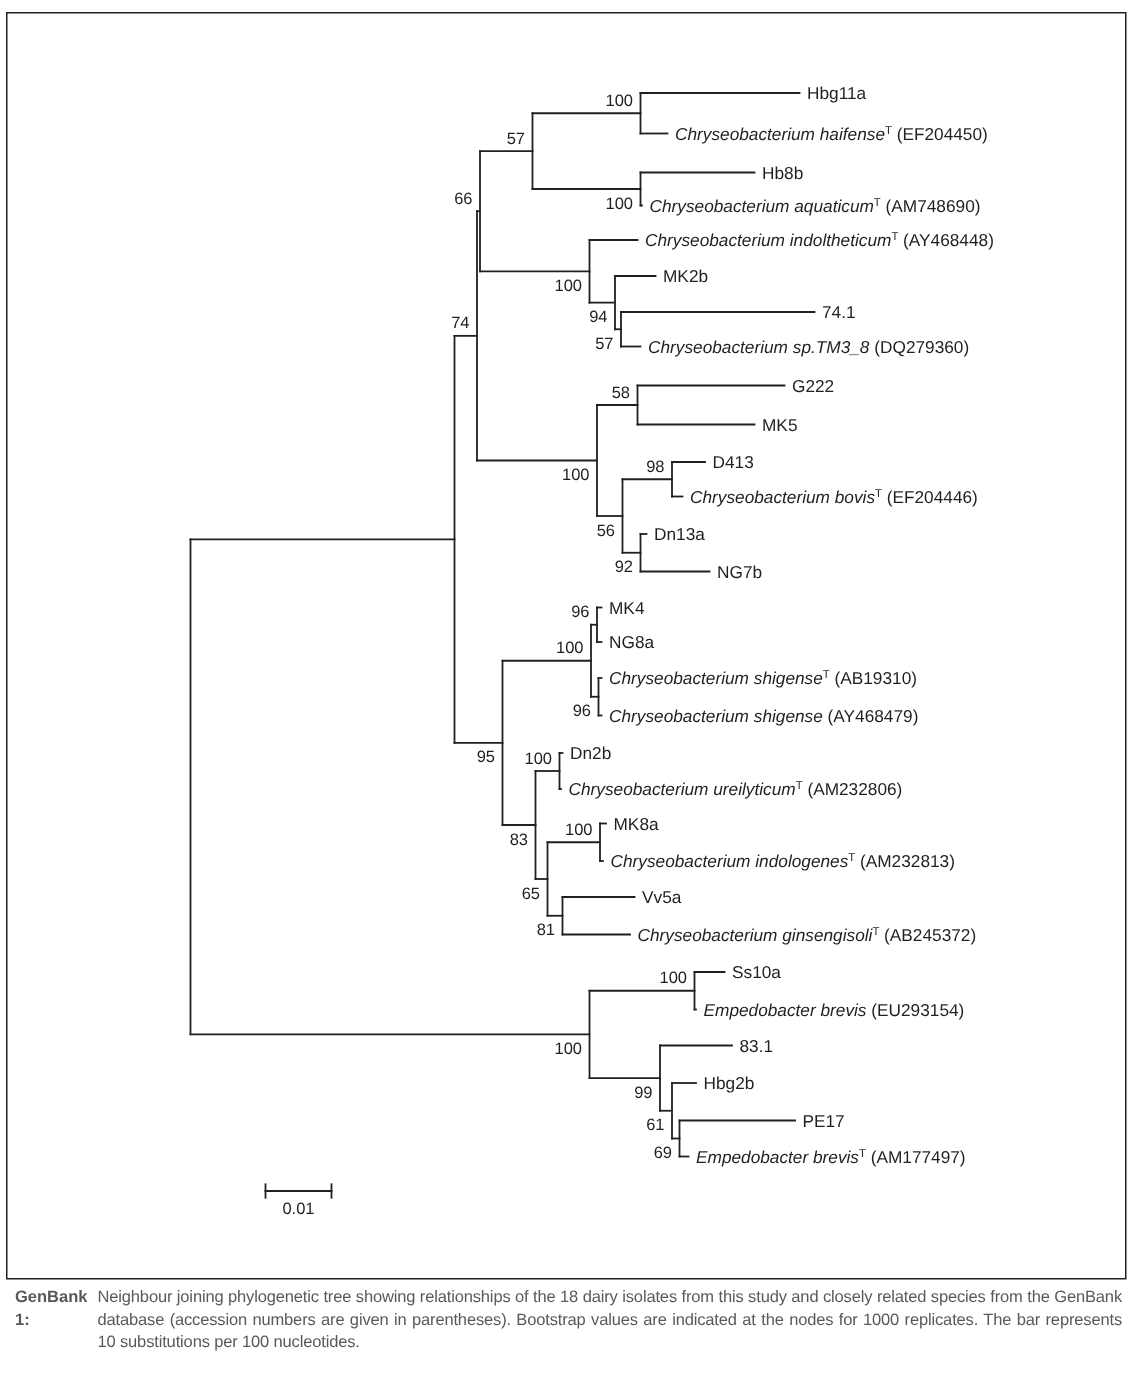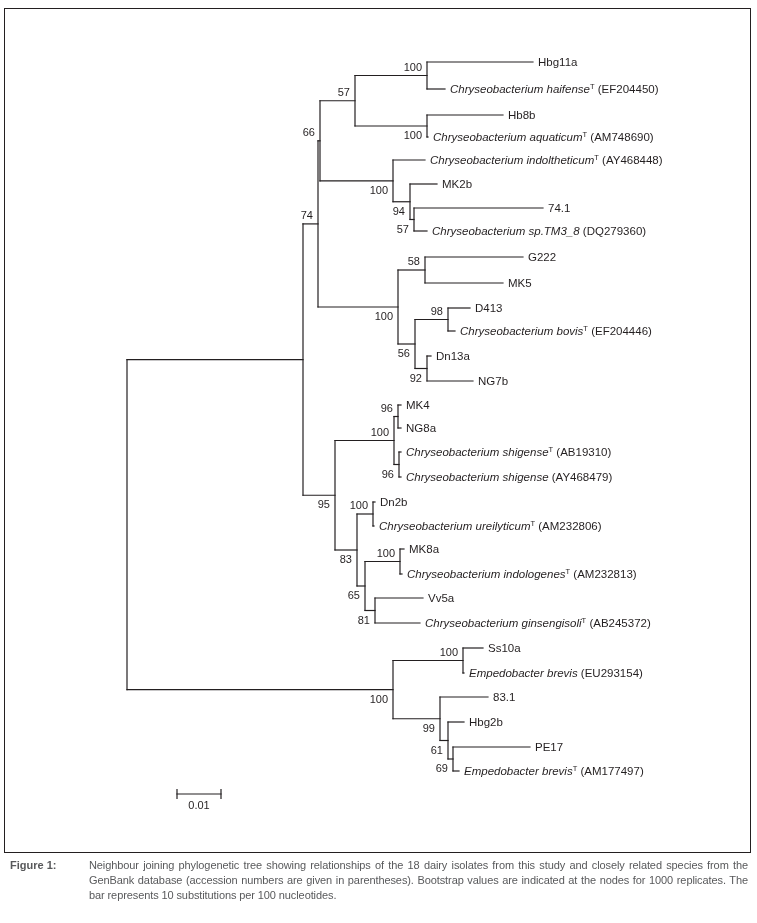--- a/index.html
+++ b/index.html
@@ -24,21 +24,20 @@
   #caption .cap-row { display: flex; }
   #caption .cap-label {
     font-weight: bold;
     width: 55px;
     flex: 0 0 55px;
   }
   #caption .cap-text {
     flex: 1 1 auto;
     text-align: justify;
     letter-spacing: -0.1px;
-    margin-left: 24px;
   }
 </style>
 </head>
 <body>
 
 <div id="figure-panel">
   <svg id="tree-svg" width="757" height="923" viewBox="0 0 757 923">
       <rect x="4.5" y="8.5" width="746" height="844" fill="none" stroke="#231f20" stroke-width="1"></rect>
       <g stroke="#231f20" stroke-width="1.2" stroke-linecap="square">
         <line x1="127" y1="359.578125" x2="127" y2="689.625"></line>
@@ -190,16 +189,16 @@
         <line x1="177" y1="794" x2="221" y2="794"></line>
         <line x1="177" y1="789.5" x2="177" y2="798.5"></line>
         <line x1="221" y1="789.5" x2="221" y2="798.5"></line>
       </g>
       <text x="199" y="809" text-anchor="middle" font-size="11" fill="#231f20" font-family="&quot;Liberation Sans&quot;,&quot;DejaVu Sans&quot;,sans-serif">0.01</text>
     </svg>
 </div>
 
 <div id="caption">
   <div class="cap-row">
-    <div class="cap-label">Figure 1:</div>
+    <div class="cap-label">GenBank 1:</div>
     <div class="cap-text">Neighbour joining phylogenetic tree showing relationships of the 18 dairy isolates from this study and closely related species from the GenBank database (accession numbers are given in parentheses). Bootstrap values are indicated at the nodes for 1000 replicates. The bar represents 10 substitutions per 100 nucleotides.</div>
   </div>
 </div>
 
 </body></html>

